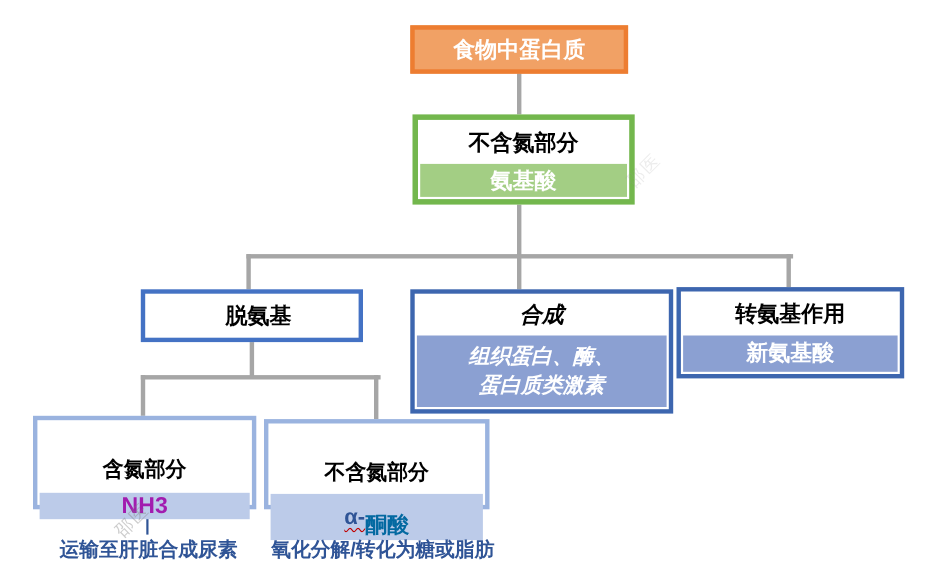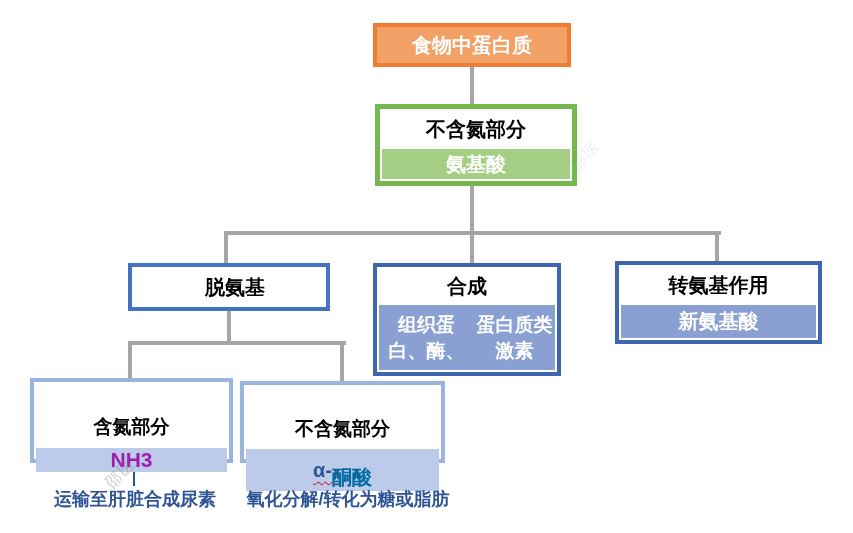--- a/index.html
+++ b/index.html
@@ -44,25 +44,25 @@
   }
   .split-blue {
     background: #ffffff; border: 4px solid #3D66AF; padding: 2px;
   }
   .split-blue .title {
     display: flex; align-items: center; justify-content: center;
     color: #000000; font-weight: bold; font-size: 20px;
   }
   .split-blue .fill {
     flex: 1; margin-top: 2px; background: #8BA0D2;
-    display: flex; flex-direction: row; align-items: center; justify-content: center;
+    display: flex; flex-direction: column; align-items: center; justify-content: center;
     color: #ffffff; font-weight: bold; font-size: 19px; line-height: 1.35;
     text-align: center;
   }
-  .node-synthesis { left: 373px; top: 263px; width: 188px; height: 113px; }
+  .node-synthesis { left: 373px; top: 263px; width: 239px; height: 113px; font-style: italic; }
   .node-synthesis .title { flex: 0 0 34px; }
   .node-transamination { left: 615px; top: 261px; width: 207px; height: 83px; }
   .node-transamination .title { flex: 0 0 36px; }
   .node-transamination .fill { font-size: 20px; }
 
   .split-lightblue {
     background: #ffffff; border: 4px solid #9AB3DF; padding: 2px;
   }
   .split-lightblue .title {
     display: flex; align-items: center; justify-content: center;

